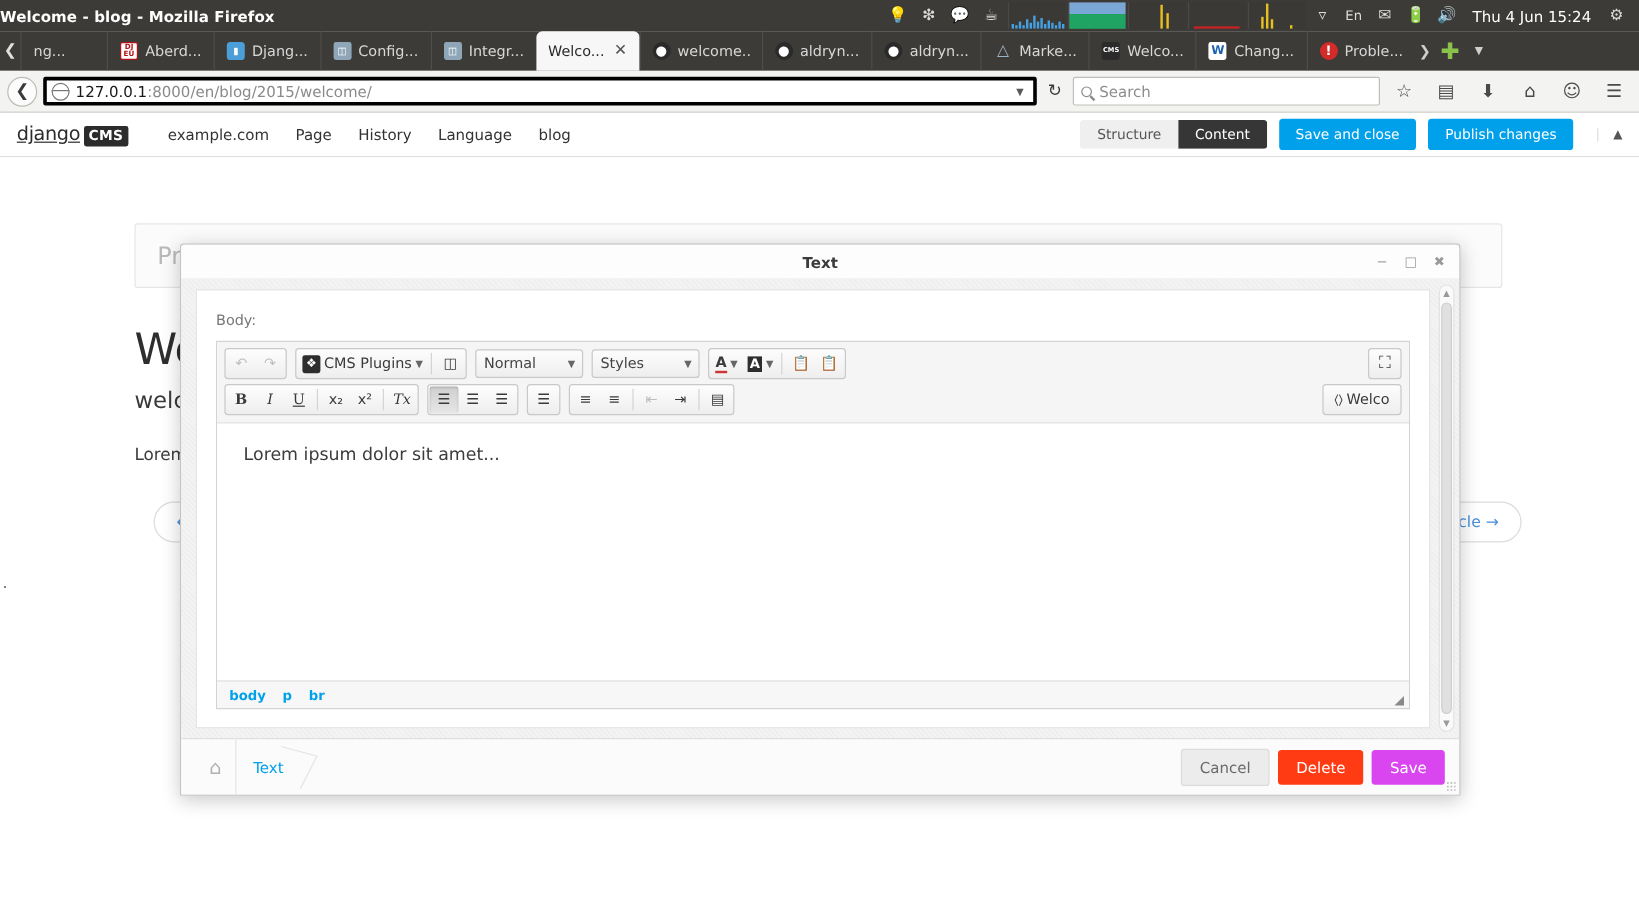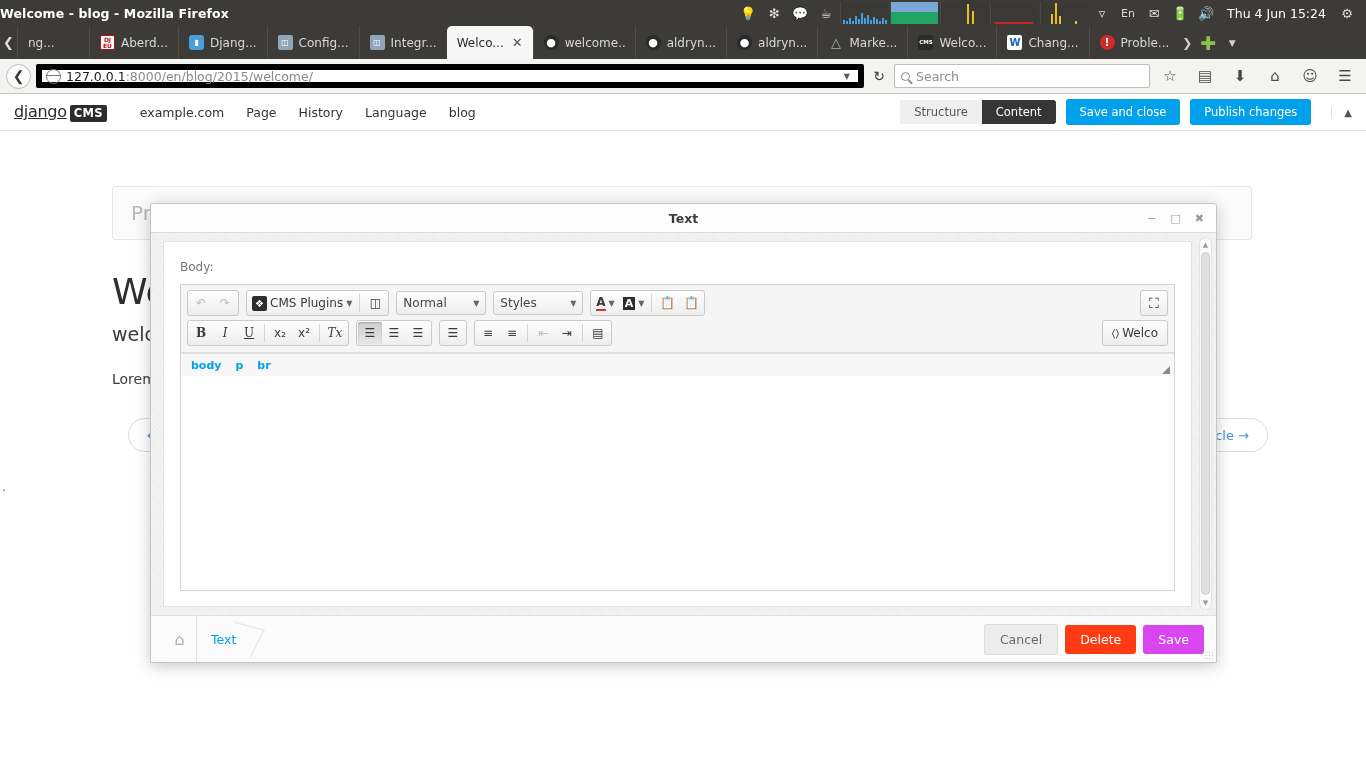--- a/index.html
+++ b/index.html
@@ -89,21 +89,21 @@
     position: absolute; top: 59px; left: 0; width: 1366px; height: 35px;
     background: #f3f3f1; border-bottom: 1px solid #c7c7c2;
     display: flex; align-items: center; padding: 0 6px; gap: 5px;
   }
   #backbtn {
     width: 25px; height: 25px; border-radius: 50%; border: 1px solid #bdbdb8;
     background: #fcfcfc; display: flex; align-items: center; justify-content: center;
     color: #3a3a3a; font-size: 14px; flex: none;
   }
   #urlbar {
-    flex: 1 1 auto; height: 24px; background: #fff; border: 6px solid #000000;
+    flex: 1 1 auto; height: 24px; background: #fff; border: 3px solid #000000;
     border-radius: 2px; display: flex; align-items: center; padding: 0 4px; gap: 5px;
     max-width: 830px;
   }
   #globe-icon { width: 15px; height: 15px; border-radius: 50%; border: 1.5px solid #777;
     position: relative; flex: none; }
   #globe-icon::before { content:""; position:absolute; left:-1.5px; top:5px; width:15px;
     height:1.2px; background:#777; }
   #urltext { font-size: 12.5px; color: #1a1a1a; white-space: nowrap; }
   #urltext .dim { color: #8a8a8a; }
   #url-dropdown { margin-left: auto; color: #5a5a5a; font-size: 8px; padding-right:4px;}
@@ -566,20 +566,21 @@
 
             <div class="ck-group" id="ck-source">
               <div class="ck-btn" style="padding:0 8px">
                 <span style="font-size:11px">〈〉</span>
                 <span>Welco</span>
               </div>
             </div>
           </div>
         </div>
 
+        <div id="ck-content">Lorem ipsum dolor sit amet...</div>
 
         <div id="ck-footer">
           <span>body</span>
           <span>p</span>
           <span>br</span>
           <span id="ck-resize"></span>
         </div>
       </div>
     </div>
   </div>

